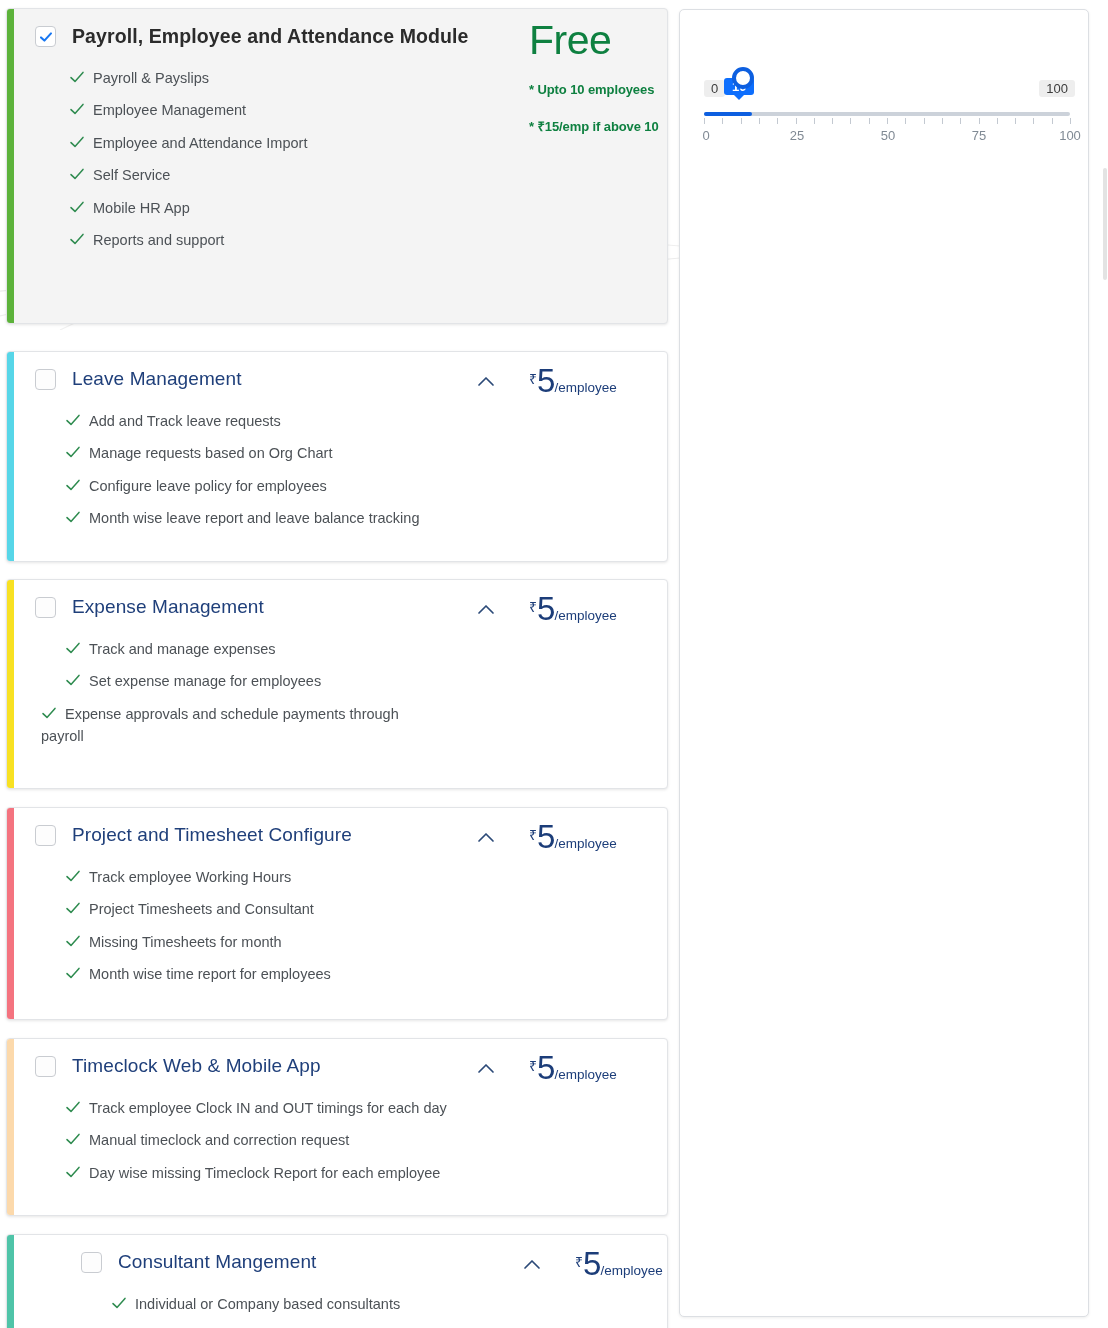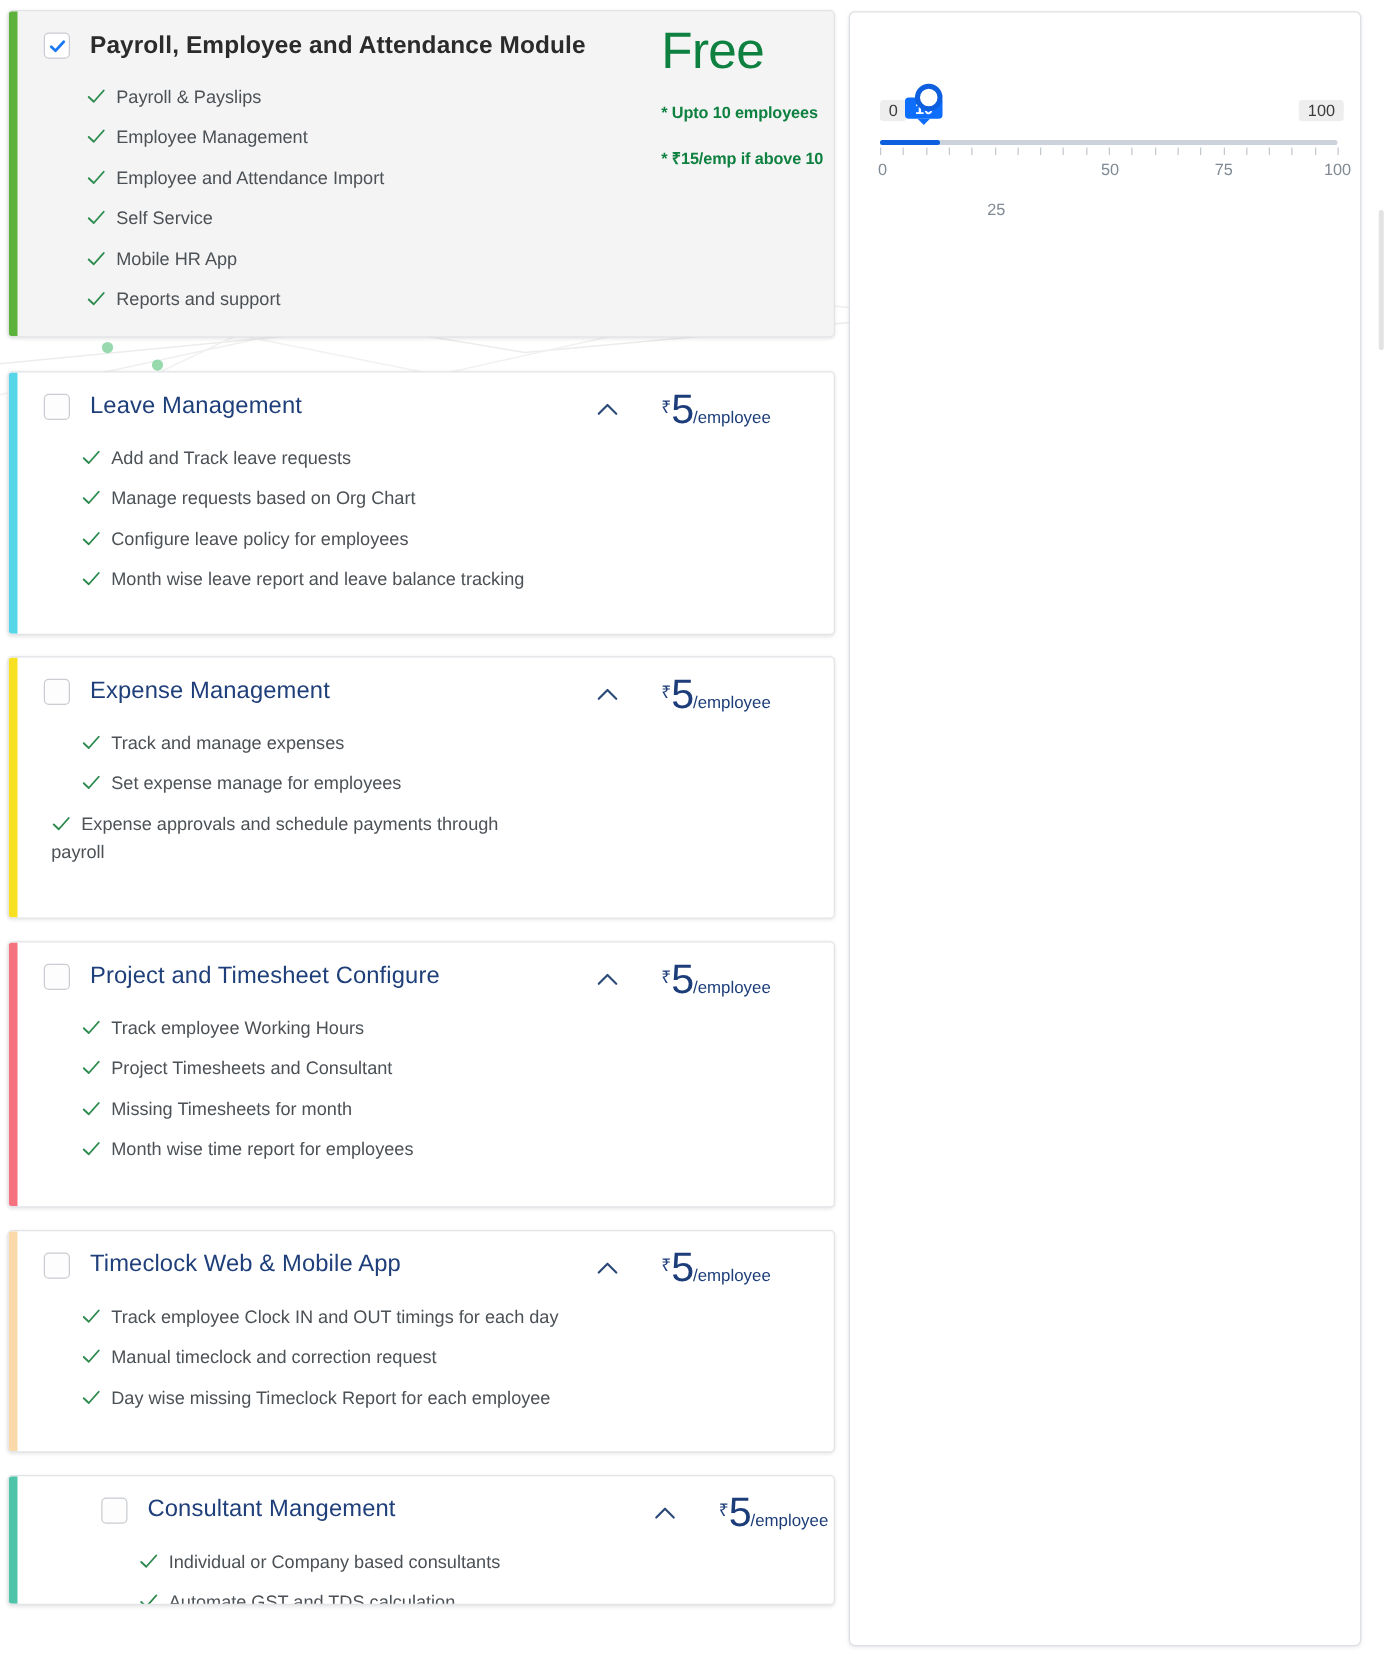--- a/index.html
+++ b/index.html
@@ -306,21 +306,21 @@
     <path d="M-10 292 L300 262 L420 282 L680 258" stroke="#ececec" stroke-width="1.2" fill="none"></path>
     <path d="M-10 318 L230 266 L560 236 L680 246" stroke="#efefef" stroke-width="1.2" fill="none"></path>
     <path d="M60 330 L190 268 L350 300 L520 262" stroke="#f1f1f1" stroke-width="1.2" fill="none"></path>
     <circle cx="86" cy="278" r="4.5" fill="#86d3a0" opacity="0.85"></circle>
     <circle cx="126" cy="292" r="4.5" fill="#86d3a0" opacity="0.85"></circle>
     <circle cx="276" cy="264" r="4" fill="#86d3a0" opacity="0.7"></circle>
   </svg>
 
   <div class="left-col">
 
-    <div class="module-card highlight" style="height:262px;">
+    <div class="module-card highlight" style="height:316px;">
       <div class="accent" style="background:#5cb23a;"></div>
       <div class="card-inner">
         <div class="card-head">
           <div class="cbox checked">
             <svg width="14" height="14" viewBox="0 0 14 14">
               <path d="M2 7.4 L5.4 10.6 L12 3.4" stroke="#1877f2" stroke-width="2.1" fill="none" stroke-linecap="round" stroke-linejoin="round"></path>
             </svg>
           </div>
           <div class="card-title strong">Payroll, Employee and Attendance Module</div>
 
@@ -590,21 +590,21 @@
           <div class="tickm" style="left: 256.2px;"></div>
           <div class="tickm" style="left: 274.5px;"></div>
           <div class="tickm" style="left: 292.8px;"></div>
           <div class="tickm" style="left: 311.1px;"></div>
           <div class="tickm" style="left: 329.4px;"></div>
           <div class="tickm" style="left: 347.7px;"></div>
           <div class="tickm" style="left: 366px;"></div>
         </div>
       <div class="tick-labels">
         <div class="tick-label" style="left:10px;">0</div>
-        <div class="tick-label" style="left:101px;margin-top:32px;">25</div>
+        <div class="tick-label" style="left:101px;">25</div>
         <div class="tick-label" style="left:192px;">50</div>
         <div class="tick-label" style="left:283px;">75</div>
         <div class="tick-label" style="left:374px;">100</div>
       </div>
     </div>
   </div>
 
   <div class="scroll-thumb"></div>
 
 </div>

